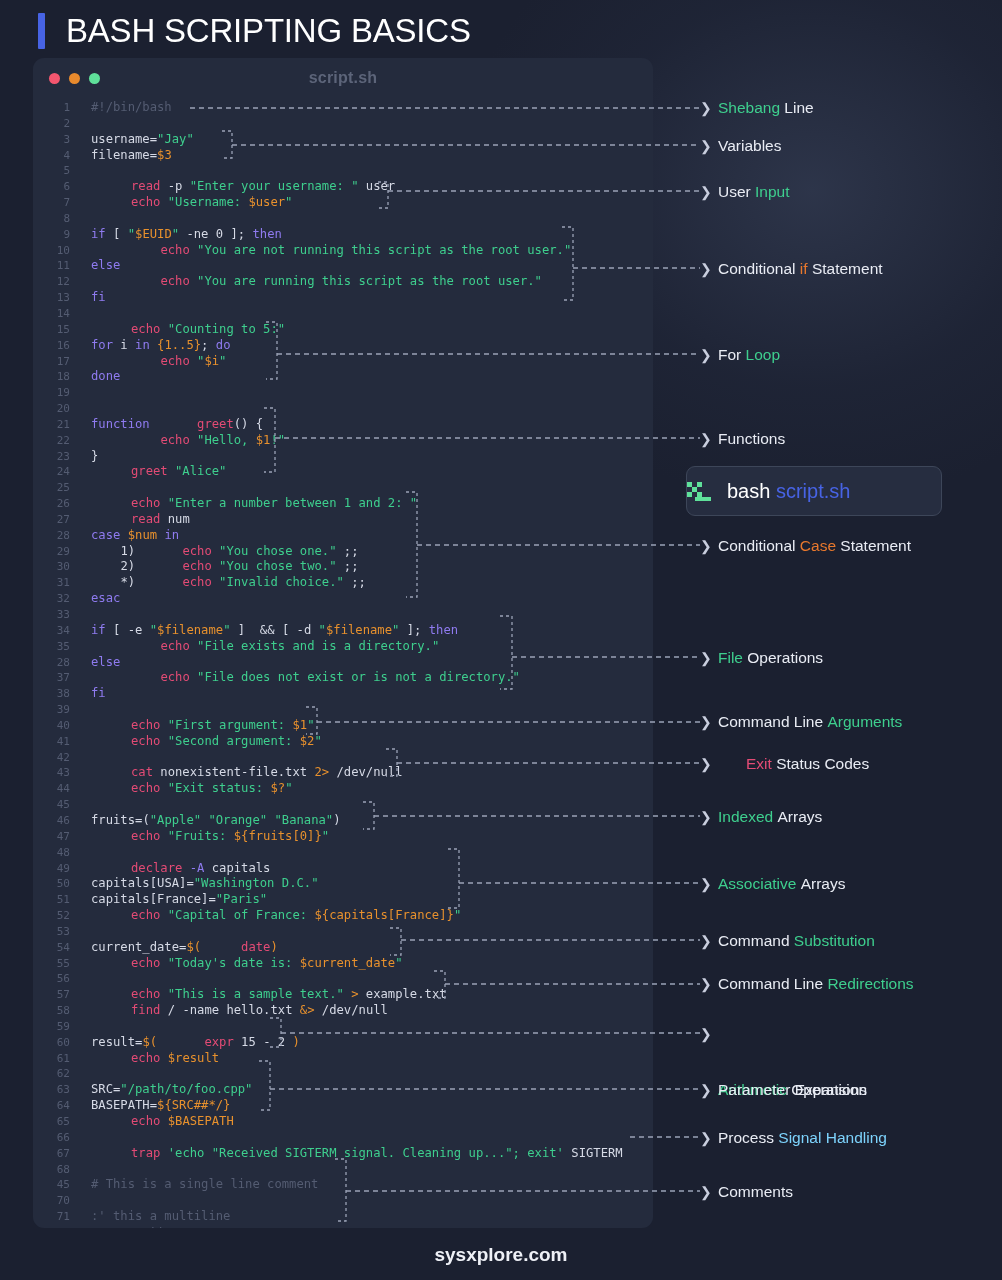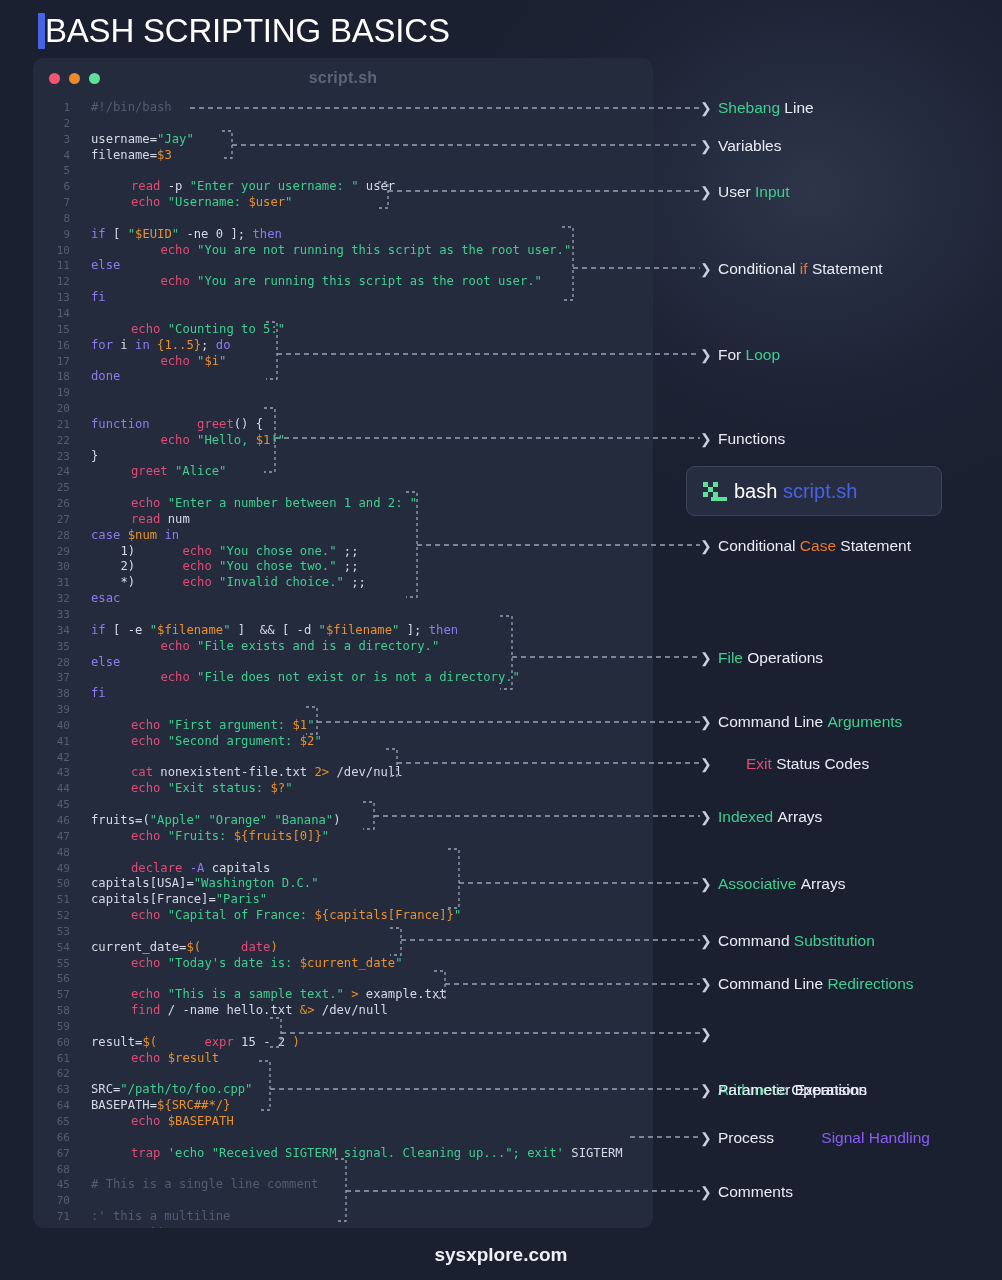--- a/index.html
+++ b/index.html
@@ -19,21 +19,21 @@
     top: -120px; right: -160px;
     width: 700px; height: 620px;
     background: radial-gradient(ellipse at center, rgba(60,70,95,0.55) 0%, rgba(40,48,70,0.25) 45%, rgba(27,32,48,0) 72%);
     pointer-events: none;
   }
 
   
   .page-title {
     position: absolute;
     left: 38px; top: 12px;
-    display: flex; align-items: center; gap: 0;
+    display: flex; align-items: center; gap: 21px;
     z-index: 5;
   }
   .title-bar-accent {
     width: 7px; height: 36px;
     background: #4763e4;
     border-radius: 1px;
   }
   .title-text {
     color: #ffffff;
     font-size: 33px;
@@ -115,42 +115,41 @@
     position: absolute;
     left: 718px;
     font-size: 15.5px;
     color: #e9ecf4;
     white-space: nowrap;
     line-height: 1;
   }
   .anno .hl-green  { color: #3ecf8e; }
   .anno .hl-orange { color: #e8782d; }
   .anno .hl-pink   { color: #e34b75; }
-  .anno .hl-red    { color: #8b5cf6; margin-left: 43px; }
+  .anno .hl-red    { color: #7dd3fc; }
 
   
   .arrowhead {
     position: absolute;
     color: #c9cede;
     font-size: 14px;
     font-family: "Liberation Sans", sans-serif;
     line-height: 1;
   }
 
   
   .bash-badge {
     position: absolute;
     left: 686px; top: 466px;
     width: 256px; height: 50px;
     background: #262d40;
     border: 1px solid #3d4659;
     border-radius: 9px;
     display: flex; align-items: center;
-    padding-left: 16px;
-    gap: 5px;
+    gap: 14px;
     z-index: 7;
   }
   .term-icon { width: 26px; height: 22px; position: relative; flex: none; }
   .term-icon i {
     position: absolute;
     background: #5fe09a;
     display: block;
   }
   .badge-text { font-size: 20px; color: #ffffff; }
   .badge-text .scriptname { color: #4763e4; }

